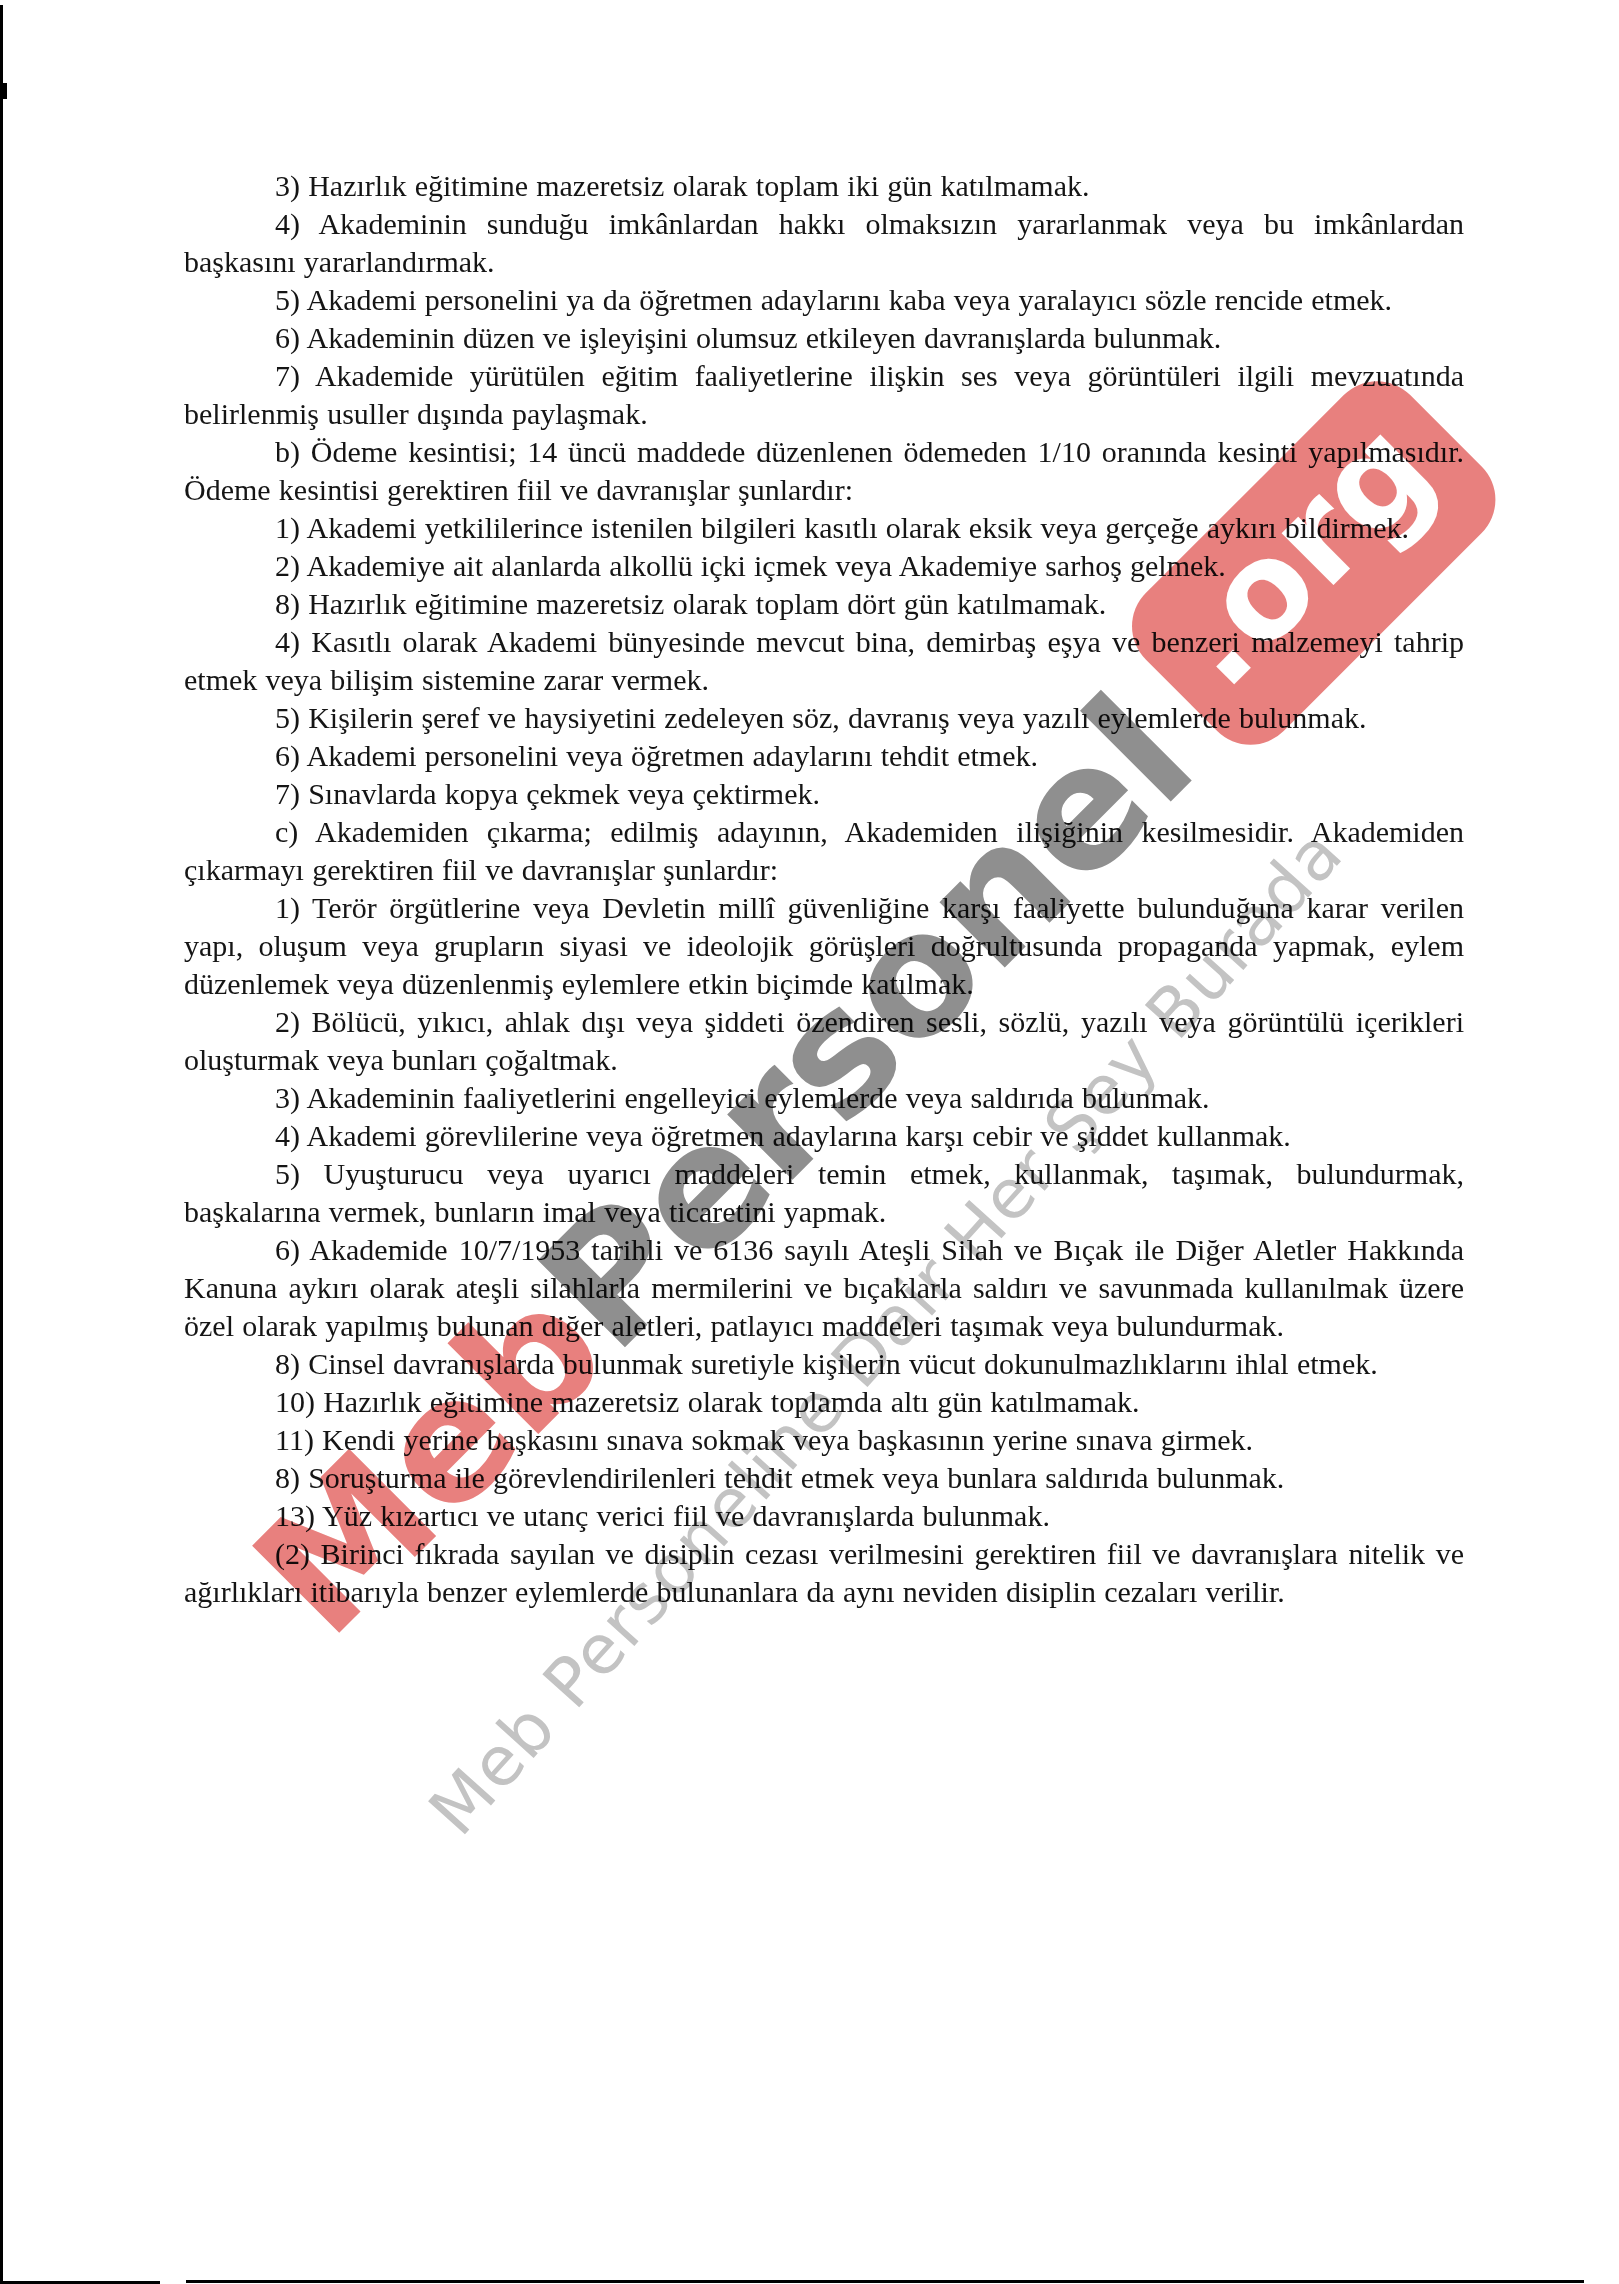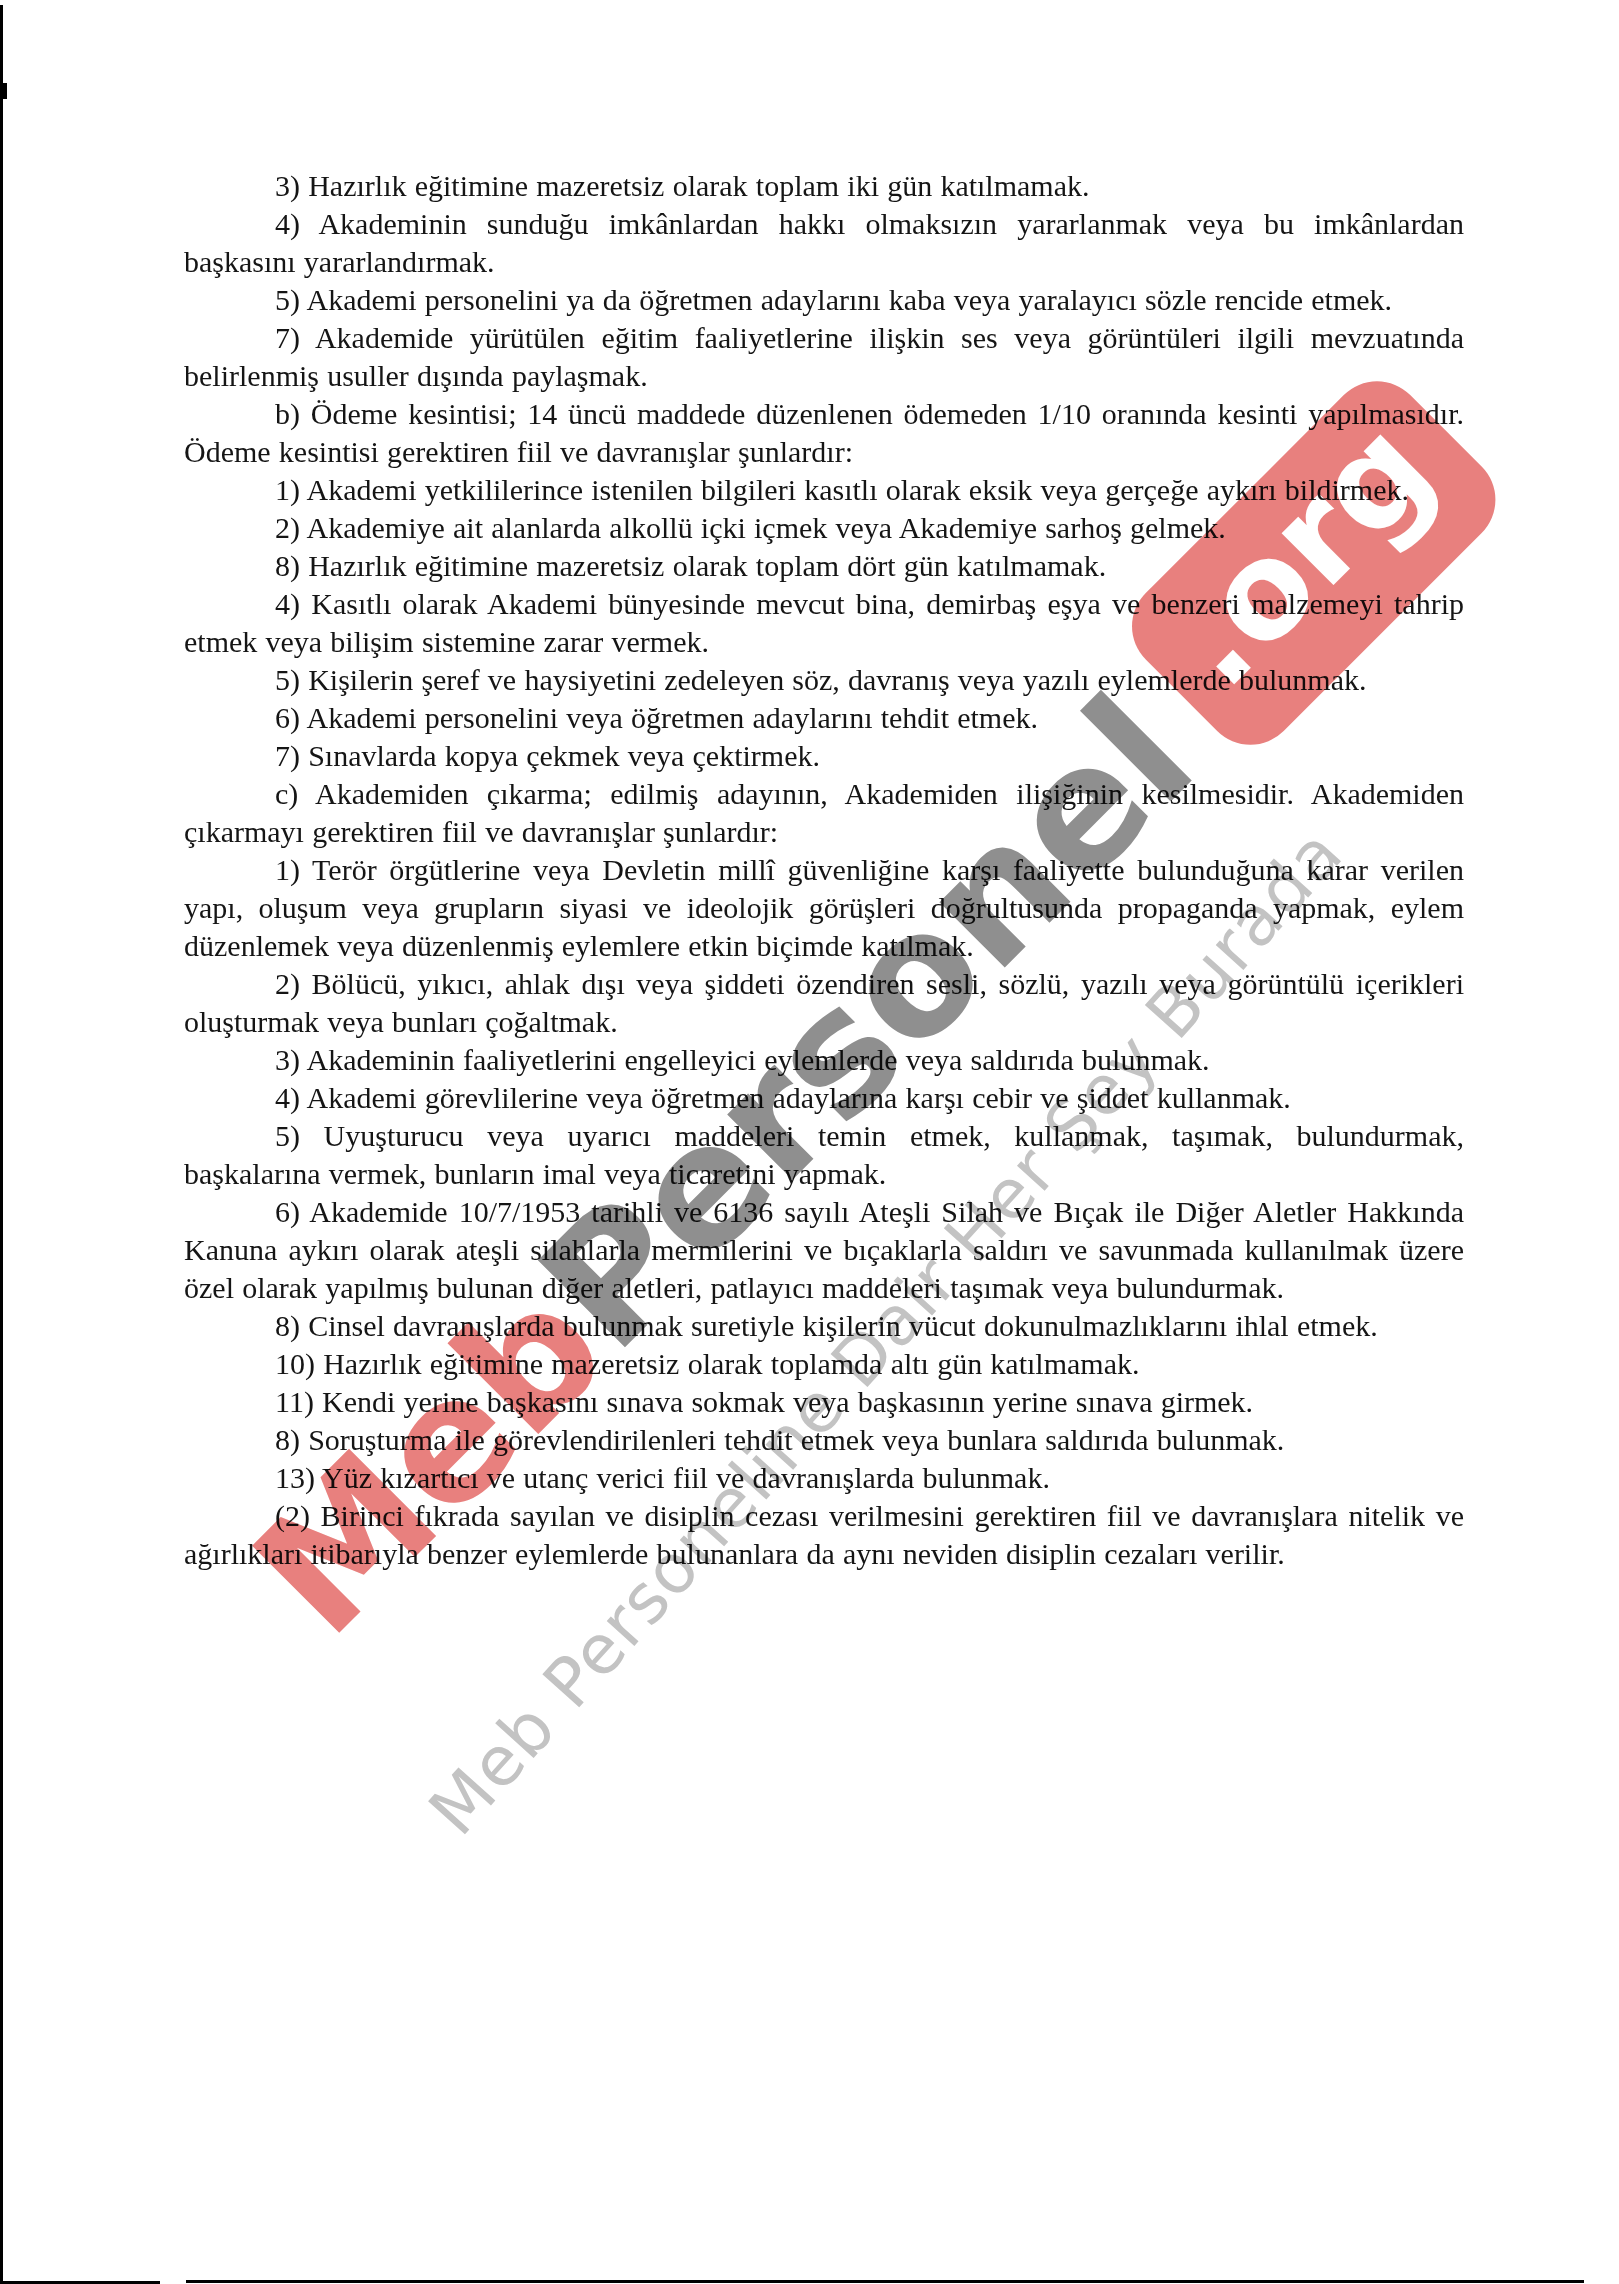--- a/index.html
+++ b/index.html
@@ -89,20 +89,21 @@
 </style>
 </head>
 <body>
 
 <div class="page">
 
   <div class="doc">
     <p>3) Hazırlık eğitimine mazeretsiz olarak toplam iki gün katılmamak.</p>
     <p>4) Akademinin sunduğu imkânlardan hakkı olmaksızın yararlanmak veya bu imkânlardan başkasını yararlandırmak.</p>
     <p>5) Akademi personelini ya da öğretmen adaylarını kaba veya yaralayıcı sözle rencide etmek.</p>
+    <p>6) Akademinin düzen ve işleyişini olumsuz etkileyen davranışlarda bulunmak.</p>
     <p>7) Akademide yürütülen eğitim faaliyetlerine ilişkin ses veya görüntüleri ilgili mevzuatında belirlenmiş usuller dışında paylaşmak.</p>
     <p>b) Ödeme kesintisi; 14 üncü maddede düzenlenen ödemeden 1/10 oranında kesinti yapılmasıdır. Ödeme kesintisi gerektiren fiil ve davranışlar şunlardır:</p>
     <p>1) Akademi yetkililerince istenilen bilgileri kasıtlı olarak eksik veya gerçeğe aykırı bildirmek.</p>
     <p>2) Akademiye ait alanlarda alkollü içki içmek veya Akademiye sarhoş gelmek.</p>
     <p>8) Hazırlık eğitimine mazeretsiz olarak toplam dört gün katılmamak.</p>
     <p>4) Kasıtlı olarak Akademi bünyesinde mevcut bina, demirbaş eşya ve benzeri malzemeyi tahrip etmek veya bilişim sistemine zarar vermek.</p>
     <p>5) Kişilerin şeref ve haysiyetini zedeleyen söz, davranış veya yazılı eylemlerde bulunmak.</p>
     <p>6) Akademi personelini veya öğretmen adaylarını tehdit etmek.</p>
     <p>7) Sınavlarda kopya çekmek veya çektirmek.</p>
     <p>c) Akademiden çıkarma; edilmiş adayının, Akademiden ilişiğinin kesilmesidir. Akademiden çıkarmayı gerektiren fiil ve davranışlar şunlardır:</p>

